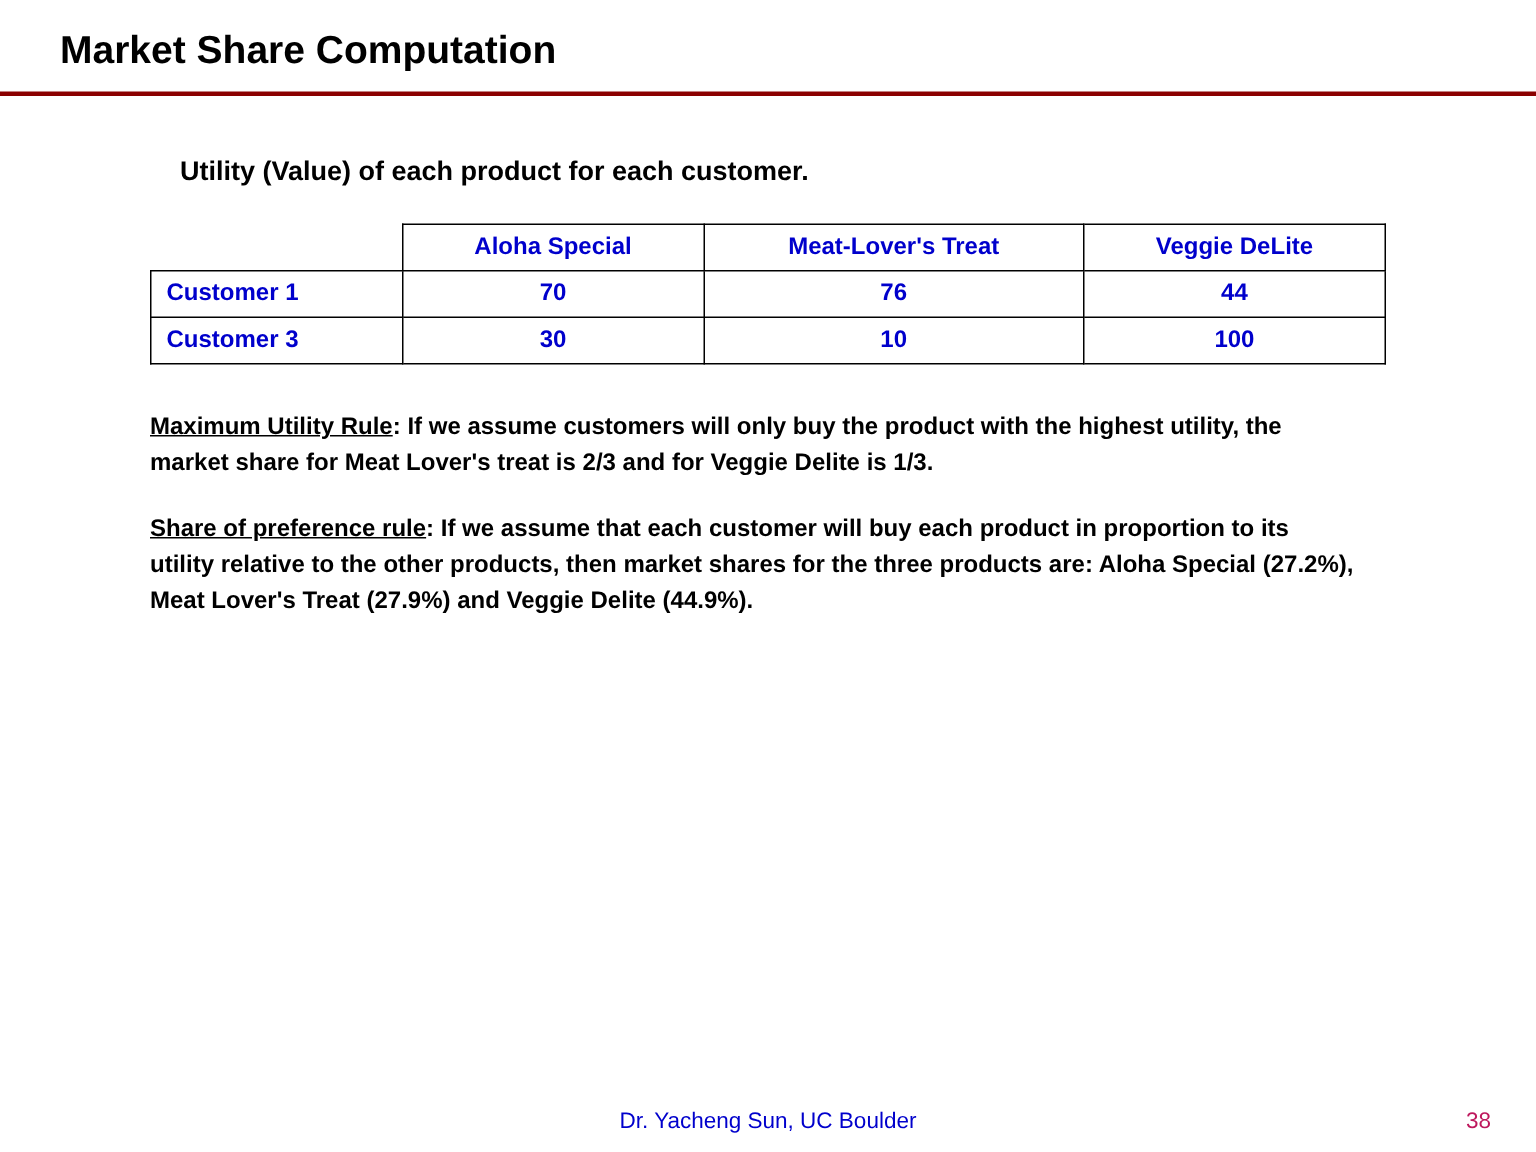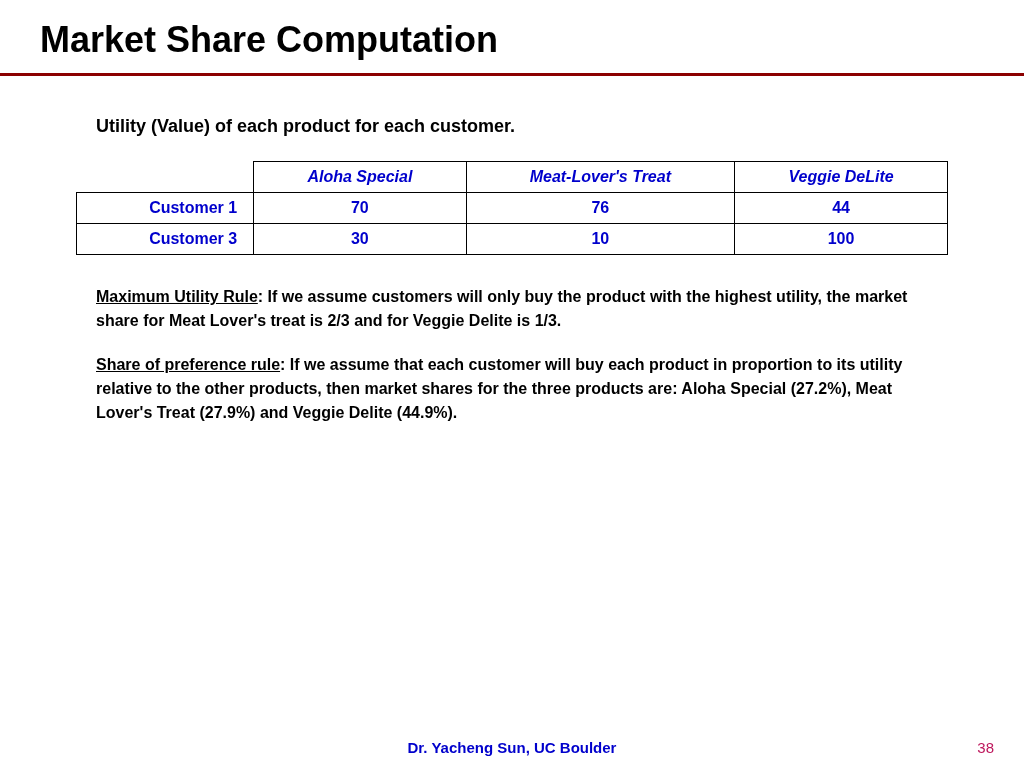--- a/index.html
+++ b/index.html
@@ -13,29 +13,29 @@
       overflow: hidden;
     }
 
     
     .header {
       padding: 18px 40px 12px 40px;
       border-bottom: 3px solid #8b0000;
     }
 
     .header-title {
-      font-size: 36px;
+      font-size: 26px;
       font-weight: bold;
       color: #000000;
       line-height: 1.2;
     }
 
     
     .main-content {
-      padding: 20px 36px;
+      padding: 20px 60px;
     }
 
     
     .subtitle {
       font-size: 18px;
       font-weight: bold;
       color: #000000;
       margin: 20px 0 24px 60px;
     }
 
@@ -55,36 +55,35 @@
       text-align: center;
       font-size: 16px;
       font-weight: bold;
       color: #0000cc;
     }
 
     table th {
       font-weight: bold;
       color: #0000cc;
       background: #ffffff;
-      font-style: italic;
     }
 
     table td.row-label {
-      text-align: right;
+      text-align: left;
       padding-left: 10px;
     }
 
     table .empty-header {
       border: none;
       background: transparent;
     }
 
     
     .rules-section {
-      margin: 10px 60px 0 60px;
+      margin: 10px 60px 0 40px;
     }
 
     .rule-block {
       margin-bottom: 20px;
       font-size: 16px;
       font-weight: bold;
       color: #000000;
       line-height: 1.5;
     }
 
@@ -95,21 +94,20 @@
 
     
     .footer {
       position: absolute;
       bottom: 12px;
       left: 0;
       right: 0;
       text-align: center;
       font-size: 15px;
       color: #0000cc;
-      font-weight: bold;
     }
 
     .page-number {
       position: absolute;
       bottom: 12px;
       right: 30px;
       font-size: 15px;
       color: #be185d;
     }
   </style>

